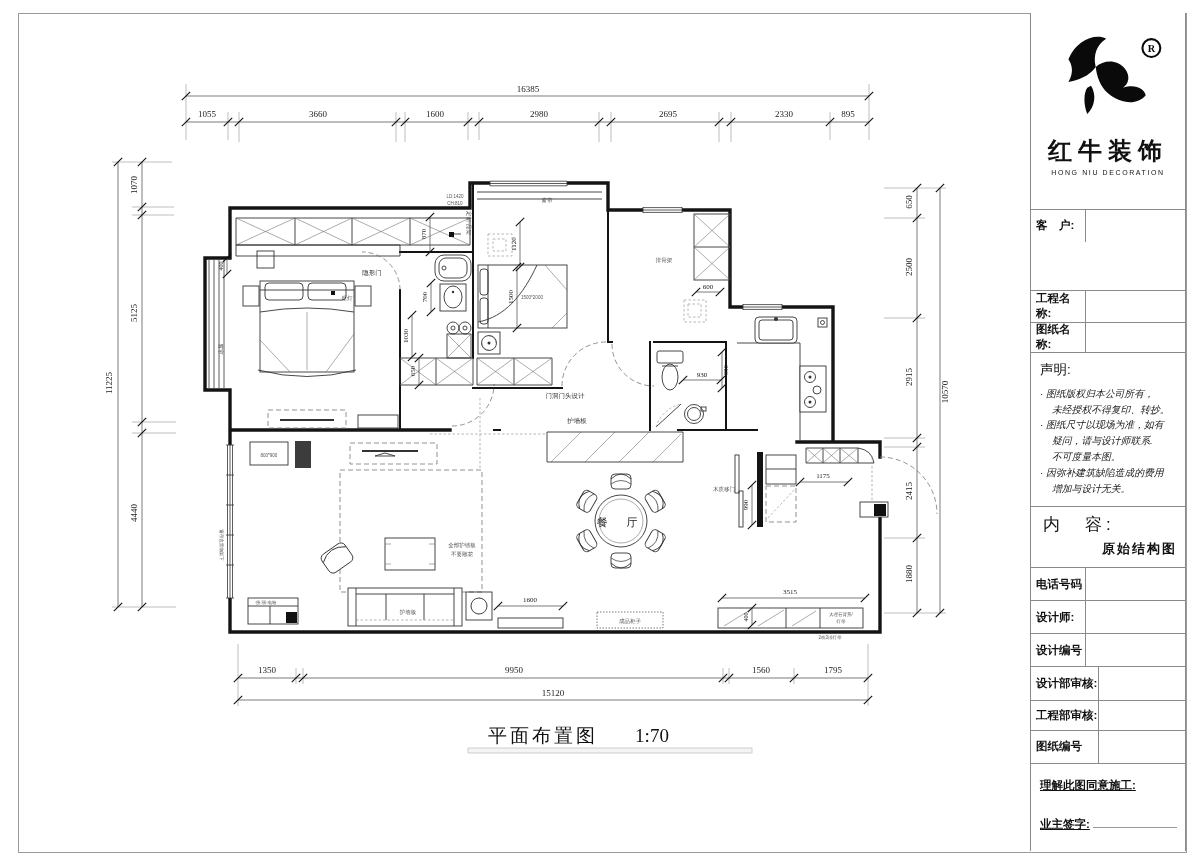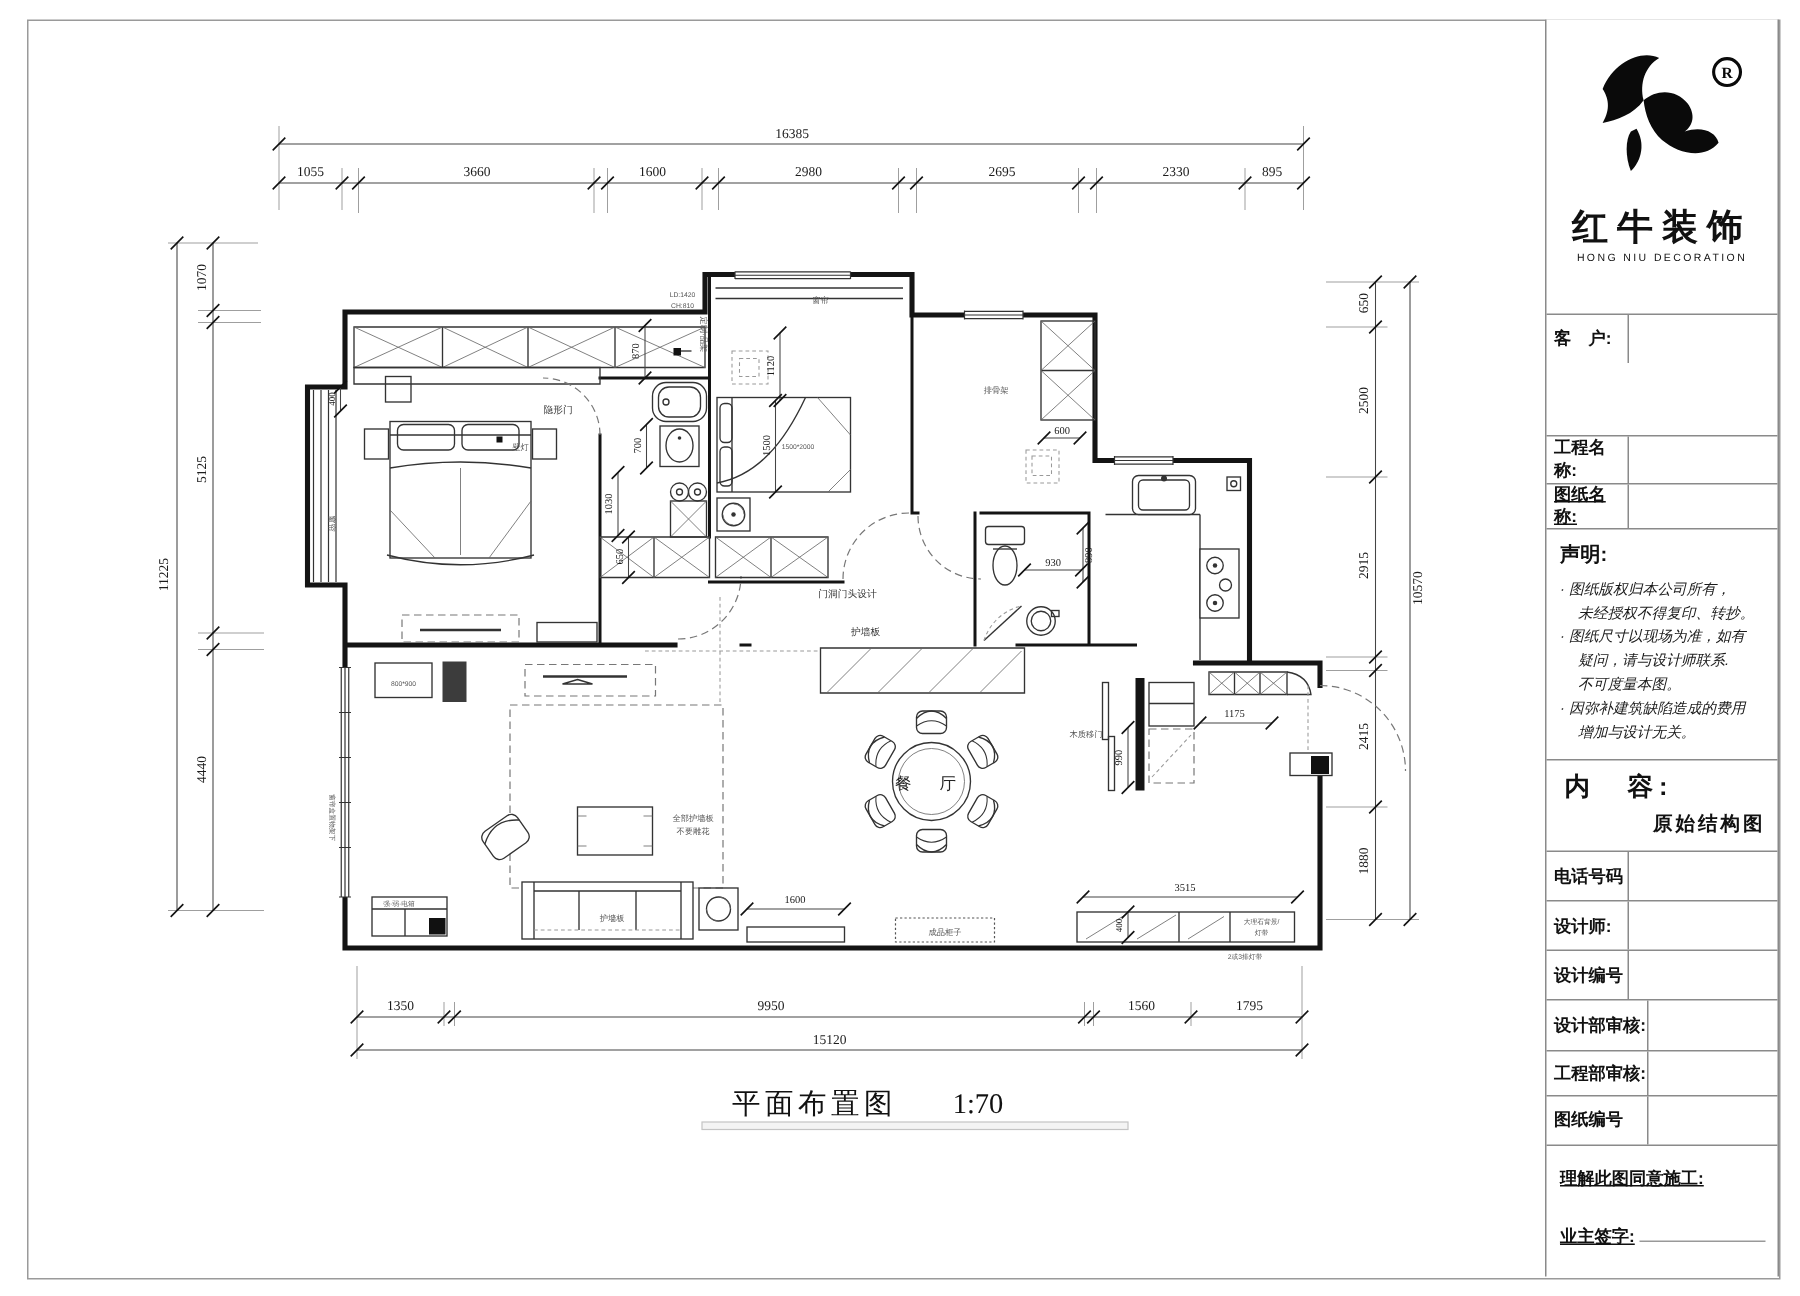--- a/index.html
+++ b/index.html
@@ -32,25 +32,25 @@
           border-left:1px solid #8a8a8a;border-right:1px solid #8a8a8a;background:#fff;
           display:flex;flex-direction:column;box-sizing:border-box;color:#111;}
   .tb-row{border-top:1px solid #8a8a8a;display:flex;align-items:center;box-sizing:border-box;}
   .tb-label{width:55px;align-self:stretch;display:flex;align-items:center;
             border-right:1px solid #8a8a8a;padding-left:5px;font-size:11.5px;font-weight:600;box-sizing:border-box;}
   .tb-value{flex:1;}
   .logo-cell{height:209px;display:flex;flex-direction:column;align-items:center;justify-content:flex-start;}
   .brand-name{font-size:24px;font-weight:800;letter-spacing:6px;margin-top:-2px;}
   .brand-en{font-size:7px;letter-spacing:1.6px;margin-top:2px;color:#111;}
   .stmt{height:164px;border-top:1px solid #8a8a8a;padding:8px 6px 0 9px;box-sizing:border-box;}
-  .stmt-title{font-size:13.5px;font-weight:700;margin-bottom:7px;}
+  .stmt-title{font-size:13.5px;font-weight:400;margin-bottom:7px;}
   .stmt-line{font-size:9.8px;line-height:1.62;color:#1a1a1a;font-style:italic;}
   .stmt-line.ind{padding-left:12px;}
   .content-cell{height:65px;border-top:1px solid #8a8a8a;padding:6px 8px 0 12px;box-sizing:border-box;}
-  .content-label{font-size:17px;font-weight:700;letter-spacing:4px;}
+  .content-label{font-size:17px;font-weight:400;letter-spacing:4px;}
   .content-value{font-size:13px;font-weight:700;letter-spacing:2px;text-align:right;margin-top:4px;}
   .sig-cell{height:93px;border-top:1px solid #8a8a8a;padding:14px 8px 0 9px;box-sizing:border-box;font-size:11.5px;font-weight:600;text-decoration:underline;}
   .sign-line{display:inline-block;width:84px;border-bottom:1px solid #999;height:12px;margin-left:3px;}
   .owner-row{margin-top:22px;}
 </style>
 </head>
 <body>
 
 <div class="stage">
   <div class="sheet-border"></div>
@@ -415,21 +415,21 @@
     </div>
 
     <div class="tb-row" style="height:35px;">
       <div class="tb-label">客　户:</div>
       <div class="tb-value"></div>
     </div>
     <div class="tb-row" style="height:34px;margin-top:48px;">
       <div class="tb-label">工程名称:</div>
       <div class="tb-value"></div>
     </div>
-    <div class="tb-row" style="height:30px;text-decoration:underline;">
+    <div class="tb-row" style="height:30px;">
       <div class="tb-label">图纸名称:</div>
       <div class="tb-value"></div>
     </div>
 
     <div class="stmt">
       <div class="stmt-title">声明:</div>
       <div class="stmt-line">· 图纸版权归本公司所有，</div>
       <div class="stmt-line ind">未经授权不得复印、转抄。</div>
       <div class="stmt-line">· 图纸尺寸以现场为准，如有</div>
       <div class="stmt-line ind">疑问，请与设计师联系.</div>

